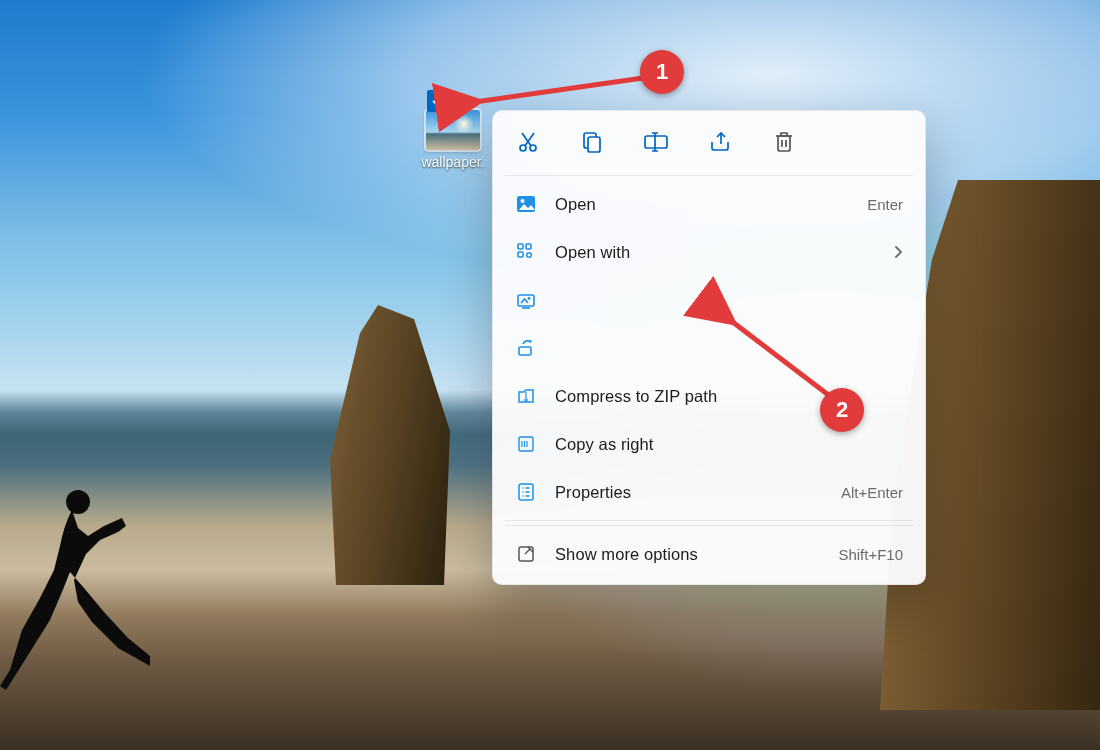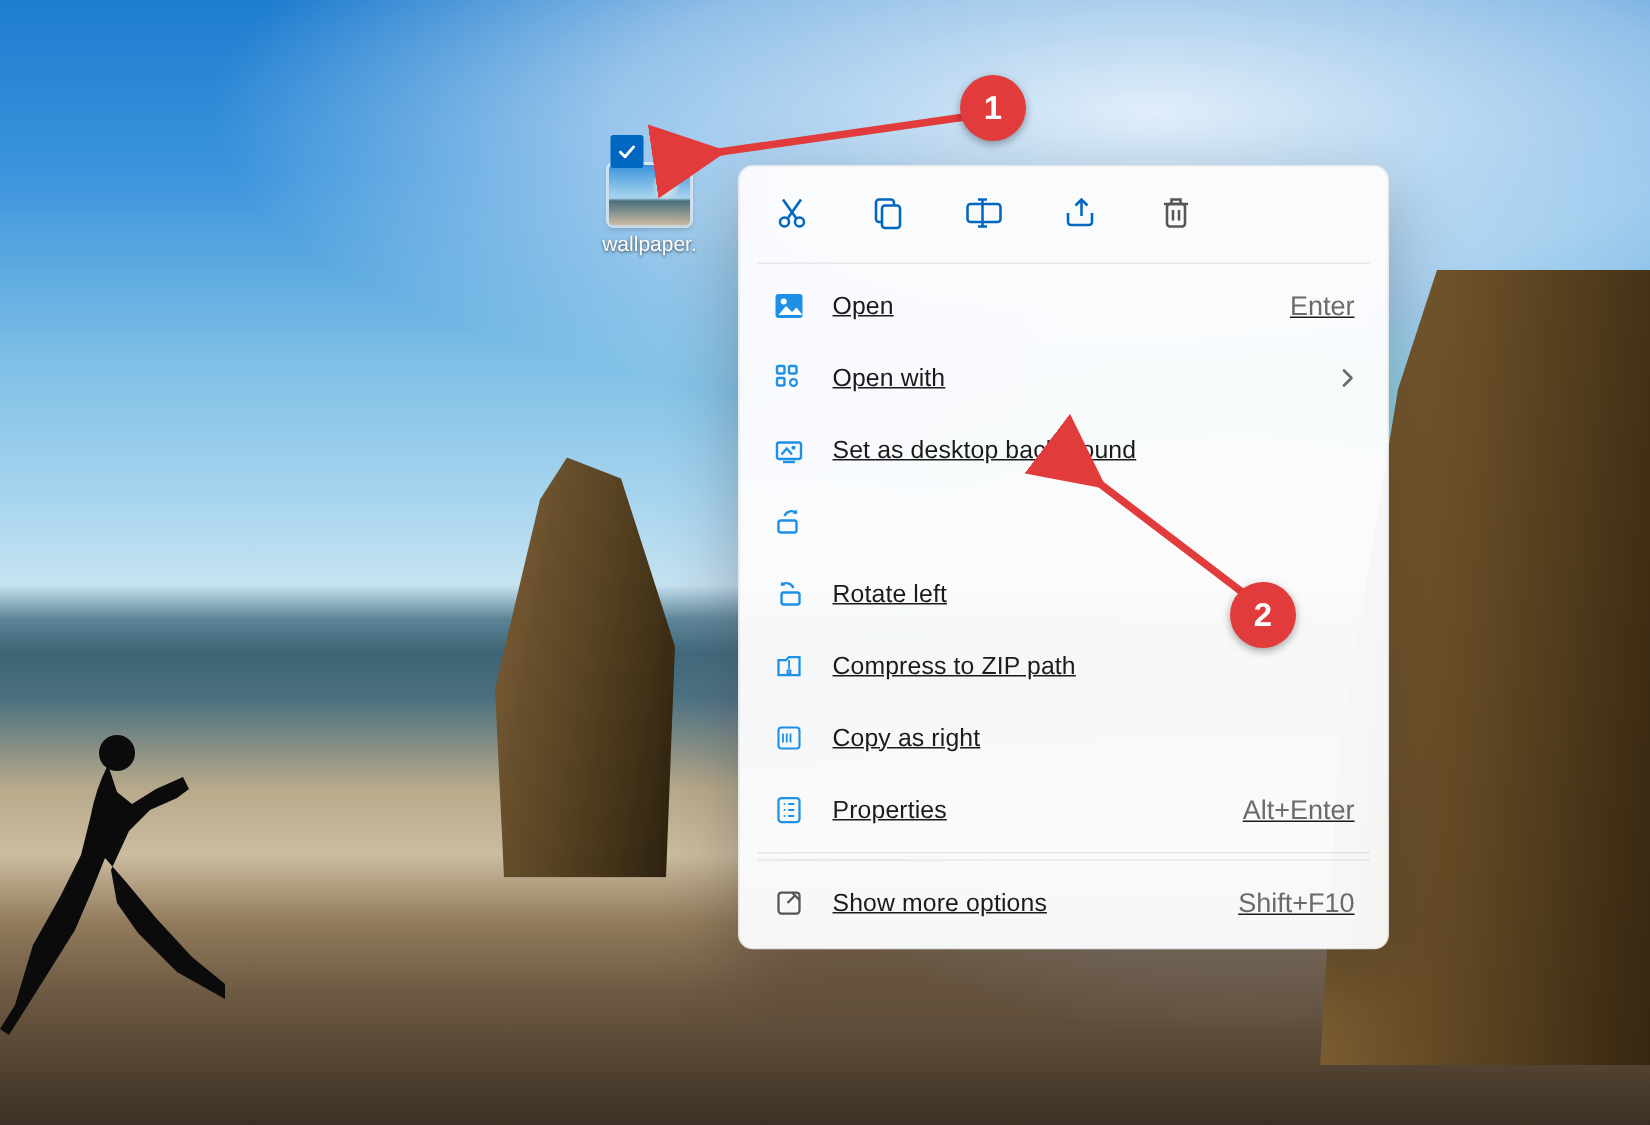--- a/index.html
+++ b/index.html
@@ -80,21 +80,21 @@
     left: 0px;
     top: 480px;
     width: 150px;
     height: 220px;
     color: #0b0b0b;
   }
 
   
   .desktop-icon {
     position: absolute;
-    left: 393px;
+    left: 413px;
     top: 92px;
     width: 80px;
     text-align: center;
     user-select: none;
   }
   .icon-check {
     position: absolute;
     left: 14px;
     top: -2px;
     width: 22px;
@@ -157,39 +157,38 @@
     background: rgba(0,0,0,0.08);
     margin: 4px 12px;
   }
 
   .menu-item {
     display: flex;
     align-items: center;
     padding: 0 22px;
     height: 48px;
     cursor: default;
-    text-decoration: underline;
   }
   .mi-icon {
     width: 22px;
     height: 22px;
     margin-right: 18px;
     display: flex;
     align-items: center;
     justify-content: center;
     flex-shrink: 0;
   }
   .mi-label {
     flex: 1;
     font-size: 16.5px;
     letter-spacing: 0.1px;
   }
   .mi-accel {
     color: #6b6b6b;
-    font-size: 18px;
+    font-size: 15px;
   }
   .mi-chevron {
     color: #6b6b6b;
   }
 
   
   .badge {
     position: absolute;
     width: 44px;
     height: 44px;
@@ -318,43 +317,32 @@
 
   <div class="menu-item">
     <span class="mi-icon">
       <svg width="20" height="20" viewBox="0 0 20 20" fill="none" stroke="#1e90e6" stroke-width="1.6">
         <rect x="2" y="5" width="16" height="11" rx="1.5"></rect>
           <path d="M6 18 H14"></path>
         <path d="M5 13 L8.5 9 L12 13"></path>
           <circle cx="13" cy="8.5" r="1.4" fill="#1e90e6" stroke="none"></circle>
       </svg>
     </span>
-    <span class="mi-label">Set as desktop background</span>
   </div>
 
   <div class="menu-item">
     <span class="mi-icon">
       <svg width="20" height="20" viewBox="0 0 20 20" fill="none" stroke="#1e90e6" stroke-width="1.6">
         <rect x="3" y="9" width="12" height="8" rx="1.5"></rect>
         <path d="M7 6 A5 5 0 0 1 15 4"></path>
           <path d="M15 1.5 L15.5 4.5 L12.5 4.5 Z" fill="#1e90e6" stroke="none"></path>
       </svg>
     </span>
   </div>
 
-  <div class="menu-item">
-    <span class="mi-icon">
-      <svg width="20" height="20" viewBox="0 0 20 20" fill="none" stroke="#1e90e6" stroke-width="1.6">
-        <rect x="5" y="9" width="12" height="8" rx="1.5"></rect>
-        <path d="M13 6 A5 5 0 0 0 5 4"></path>
-          <path d="M5 1.5 L4.5 4.5 L7.5 4.5 Z" fill="#1e90e6" stroke="none"></path>
-      </svg>
-    </span>
-    <span class="mi-label">Rotate left</span>
-  </div>
 
   <div class="menu-item">
     <span class="mi-icon">
       <svg width="20" height="20" viewBox="0 0 20 20" fill="none" stroke="#1e90e6" stroke-width="1.5">
         <path d="M3 6 L8 6 L10 4 L17 4 V16 H3 Z"></path>
         <path d="M10 6 V12 M9 13 H11 V15 H9 Z" stroke-width="1.2"></path>
       </svg>
     </span>
     <span class="mi-label">Compress to ZIP path</span>
   </div>

